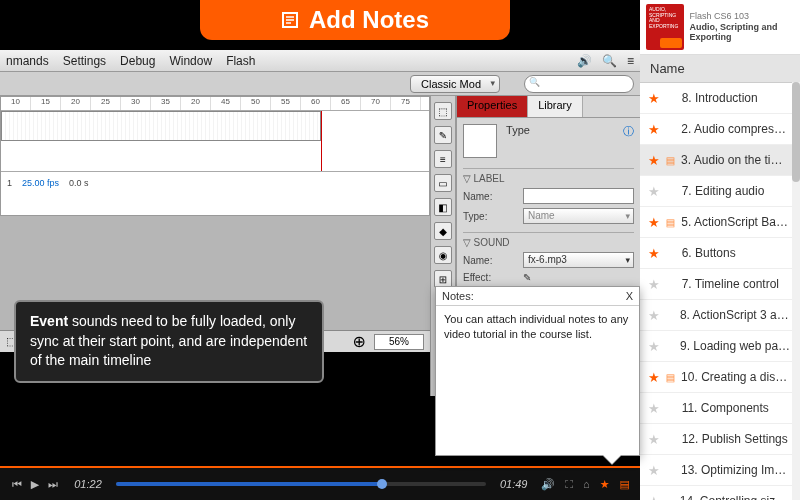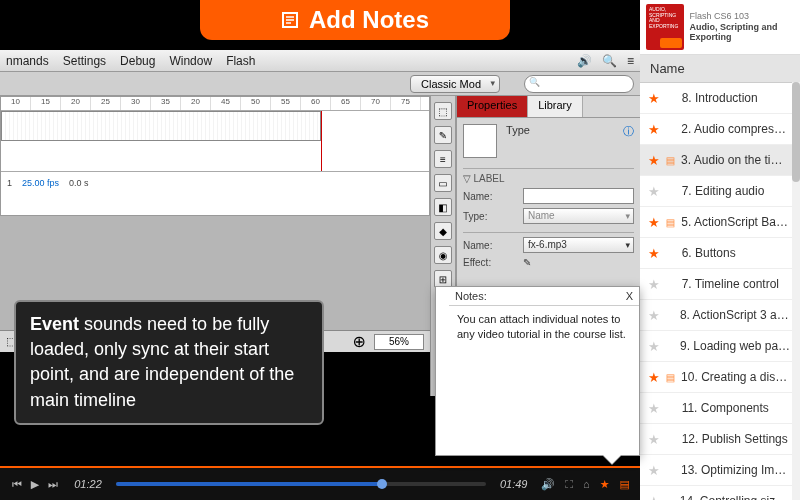--- a/index.html
+++ b/index.html
@@ -81,27 +81,27 @@
 .props-body .sect-h { font-size: 10px; color: #555; margin-bottom: 4px; }
 .props-body .row { display: flex; align-items: center; gap: 20px; margin-bottom: 4px; }
 .props-body .row label { width: 40px; font-size: 10px; color: #444; }
 .props-body .inp { flex: 1; height: 16px; background: #fff; border: 1px solid #888; font-size: 10px; padding: 0 4px; line-height: 14px; }
 .props-body .sel { flex: 1; height: 16px; background: linear-gradient(#fff,#e4e4e4); border: 1px solid #888; font-size: 10px; padding: 0 4px; line-height: 14px; position: relative; color: #888;}
 .props-body .sel::after { content: "▾"; position: absolute; right: 3px; top: 0; font-size: 9px; }
 
 .callout {
   position: absolute; left: 14px; top: 300px; width: 310px;
   background: #222; color: #fff; border: 2px solid #888; border-radius: 6px;
-  padding: 10px 14px; font-size: 18px; line-height: 1.4; z-index: 20;
+  padding: 10px 14px; font-size: 14px; line-height: 1.4; z-index: 20;
 }
 .callout b { font-weight: bold; }
 
 .notes-pop {
   position: absolute; left: 435px; top: 286px; width: 205px; height: 170px;
-  background: #fff; border: 1px solid #999; box-shadow: 0 3px 10px rgba(0,0,0,.35); z-index: 25; padding-left: 13px;
+  background: #fff; border: 1px solid #999; box-shadow: 0 3px 10px rgba(0,0,0,.35); z-index: 25;
 }
 .notes-pop .nh { display: flex; justify-content: space-between; padding: 3px 6px; font-size: 11px; color: #333; border-bottom: 1px solid #ccc; }
 .notes-pop .nh .closeX { cursor: default; }
 .notes-pop .nb { padding: 6px 8px; font-size: 11px; color: #222; line-height: 1.35; }
 .notes-pop .tail {
   position: absolute; bottom: -9px; right: 18px; width: 0; height: 0;
   border-left: 9px solid transparent; border-right: 9px solid transparent; border-top: 9px solid #fff;
   filter: drop-shadow(0 1px 0 #999);
 }
 
@@ -245,20 +245,21 @@
           <label>Name:</label>
           <div class="inp"></div>
         </div>
         <div class="row">
           <label>Type:</label>
           <div class="sel">Name</div>
         </div>
       </div>
 
       <div class="sect">
+        <div class="sect-h">▽ <span>SOUND</span></div>
         <div class="row">
           <label>Name:</label>
           <div class="sel" style="color:#333">fx-6.mp3</div>
         </div>
         <div class="row">
           <label>Effect:</label>
           <span style="font-size:10px">✎</span>
         </div>
       </div>
     </div>

